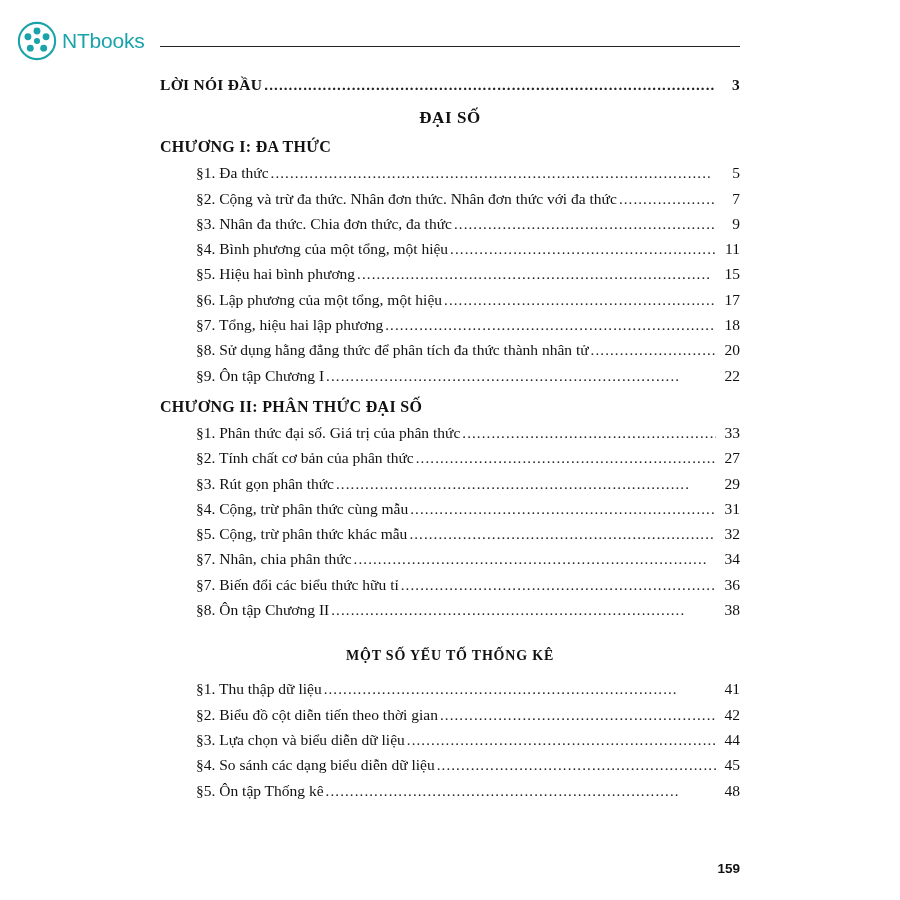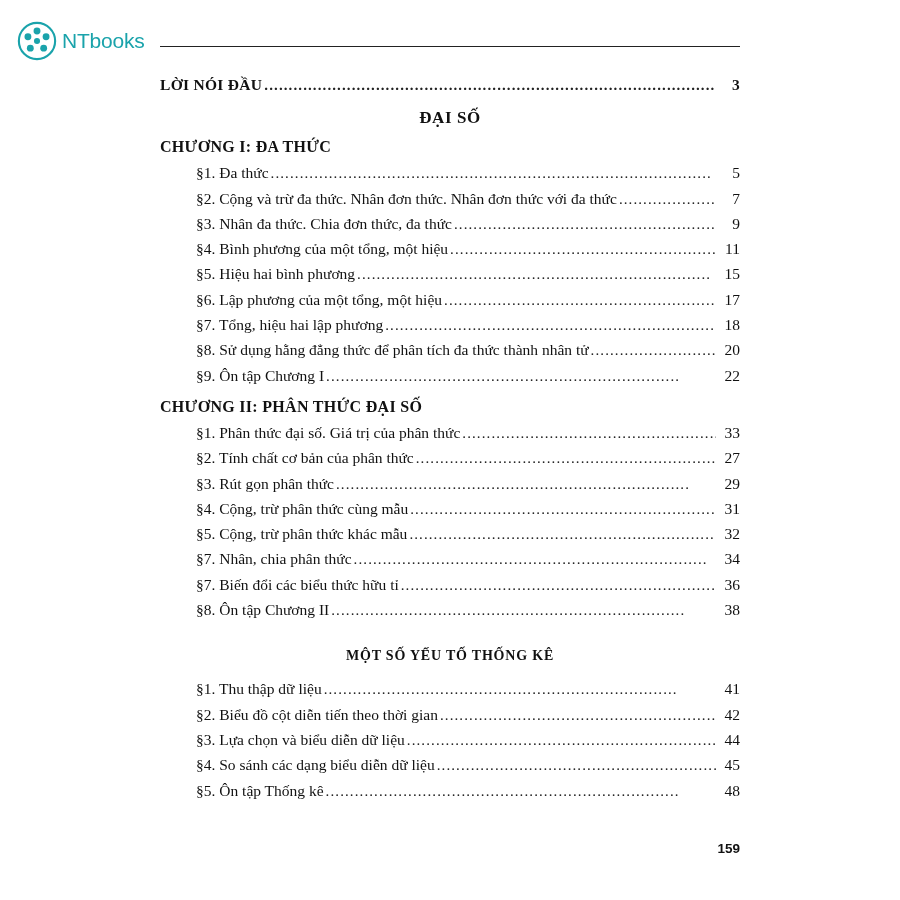--- a/index.html
+++ b/index.html
@@ -104,21 +104,21 @@
   }
   .chapter-head {
     font-weight: bold;
     font-size: 16px;
     letter-spacing: 0.3px;
     margin: 10px 0 4px 0;
   }
   .footer-page {
     position: absolute;
     right: 160px;
-    bottom: 44px;
+    bottom: 24px;
     font-family: "Liberation Sans", sans-serif;
     font-weight: bold;
     font-size: 13.5px;
     color: #111;
   }
 </style>
 </head>
 <body>
 
 <div class="page">

